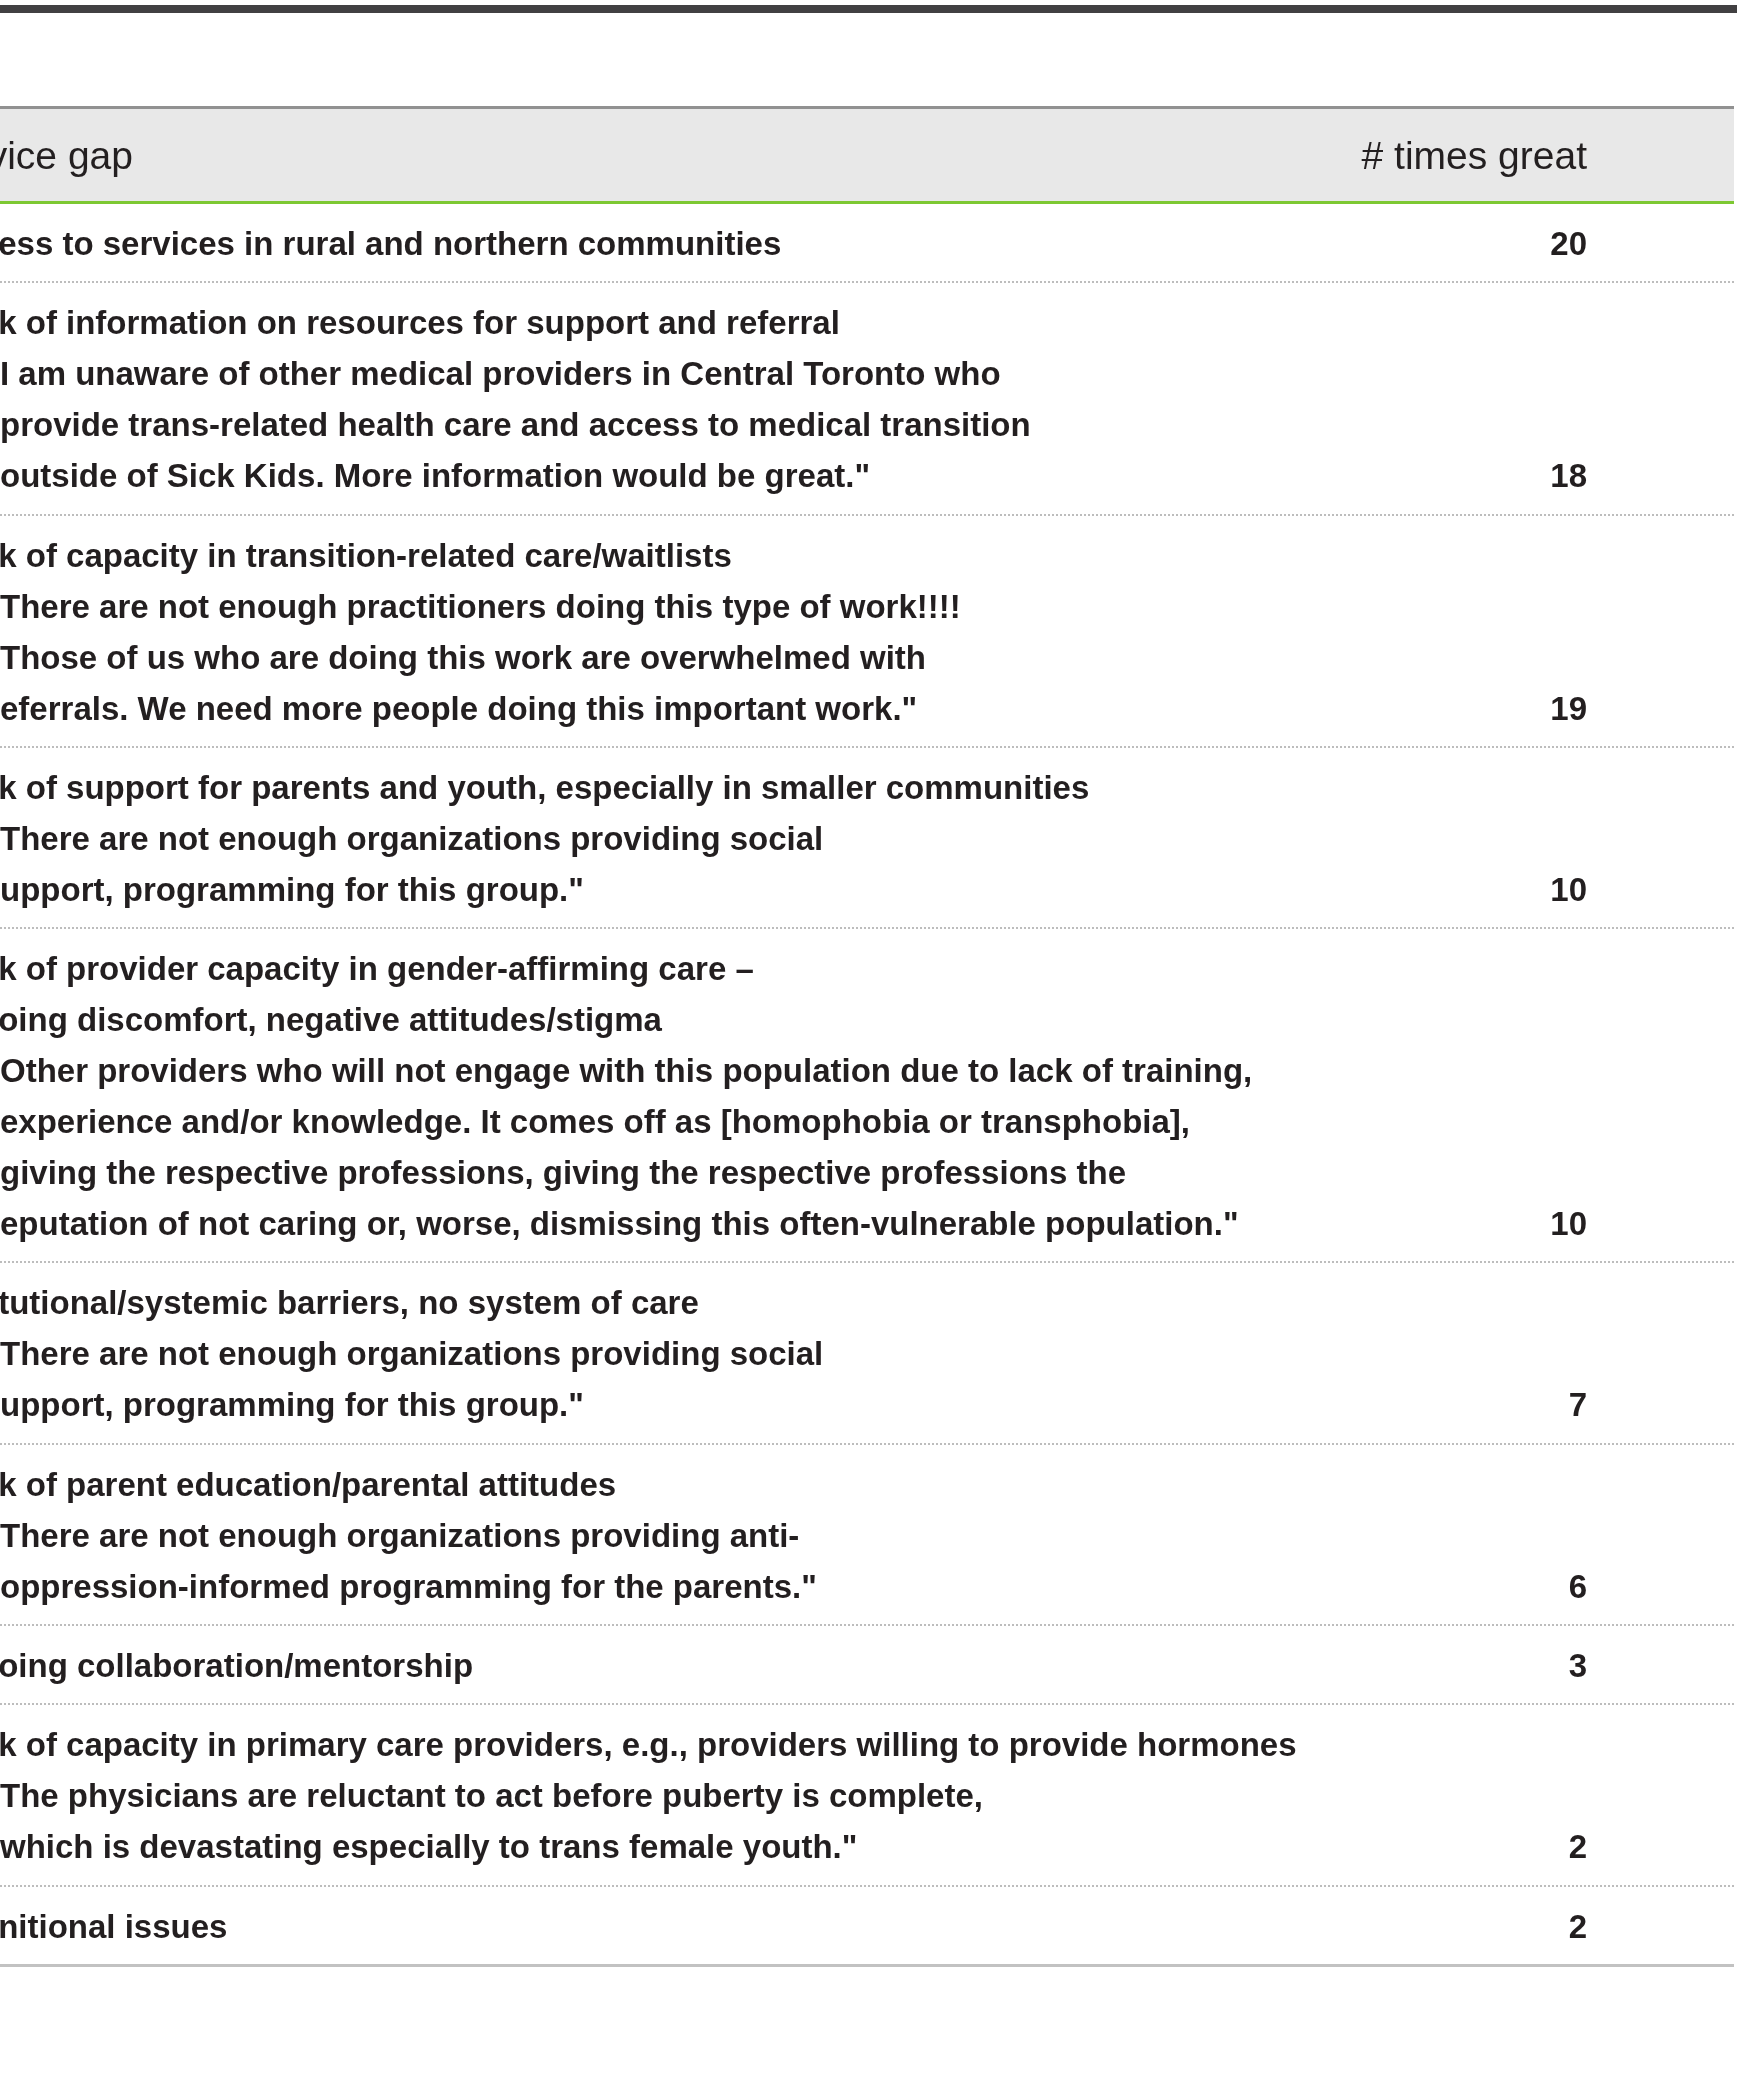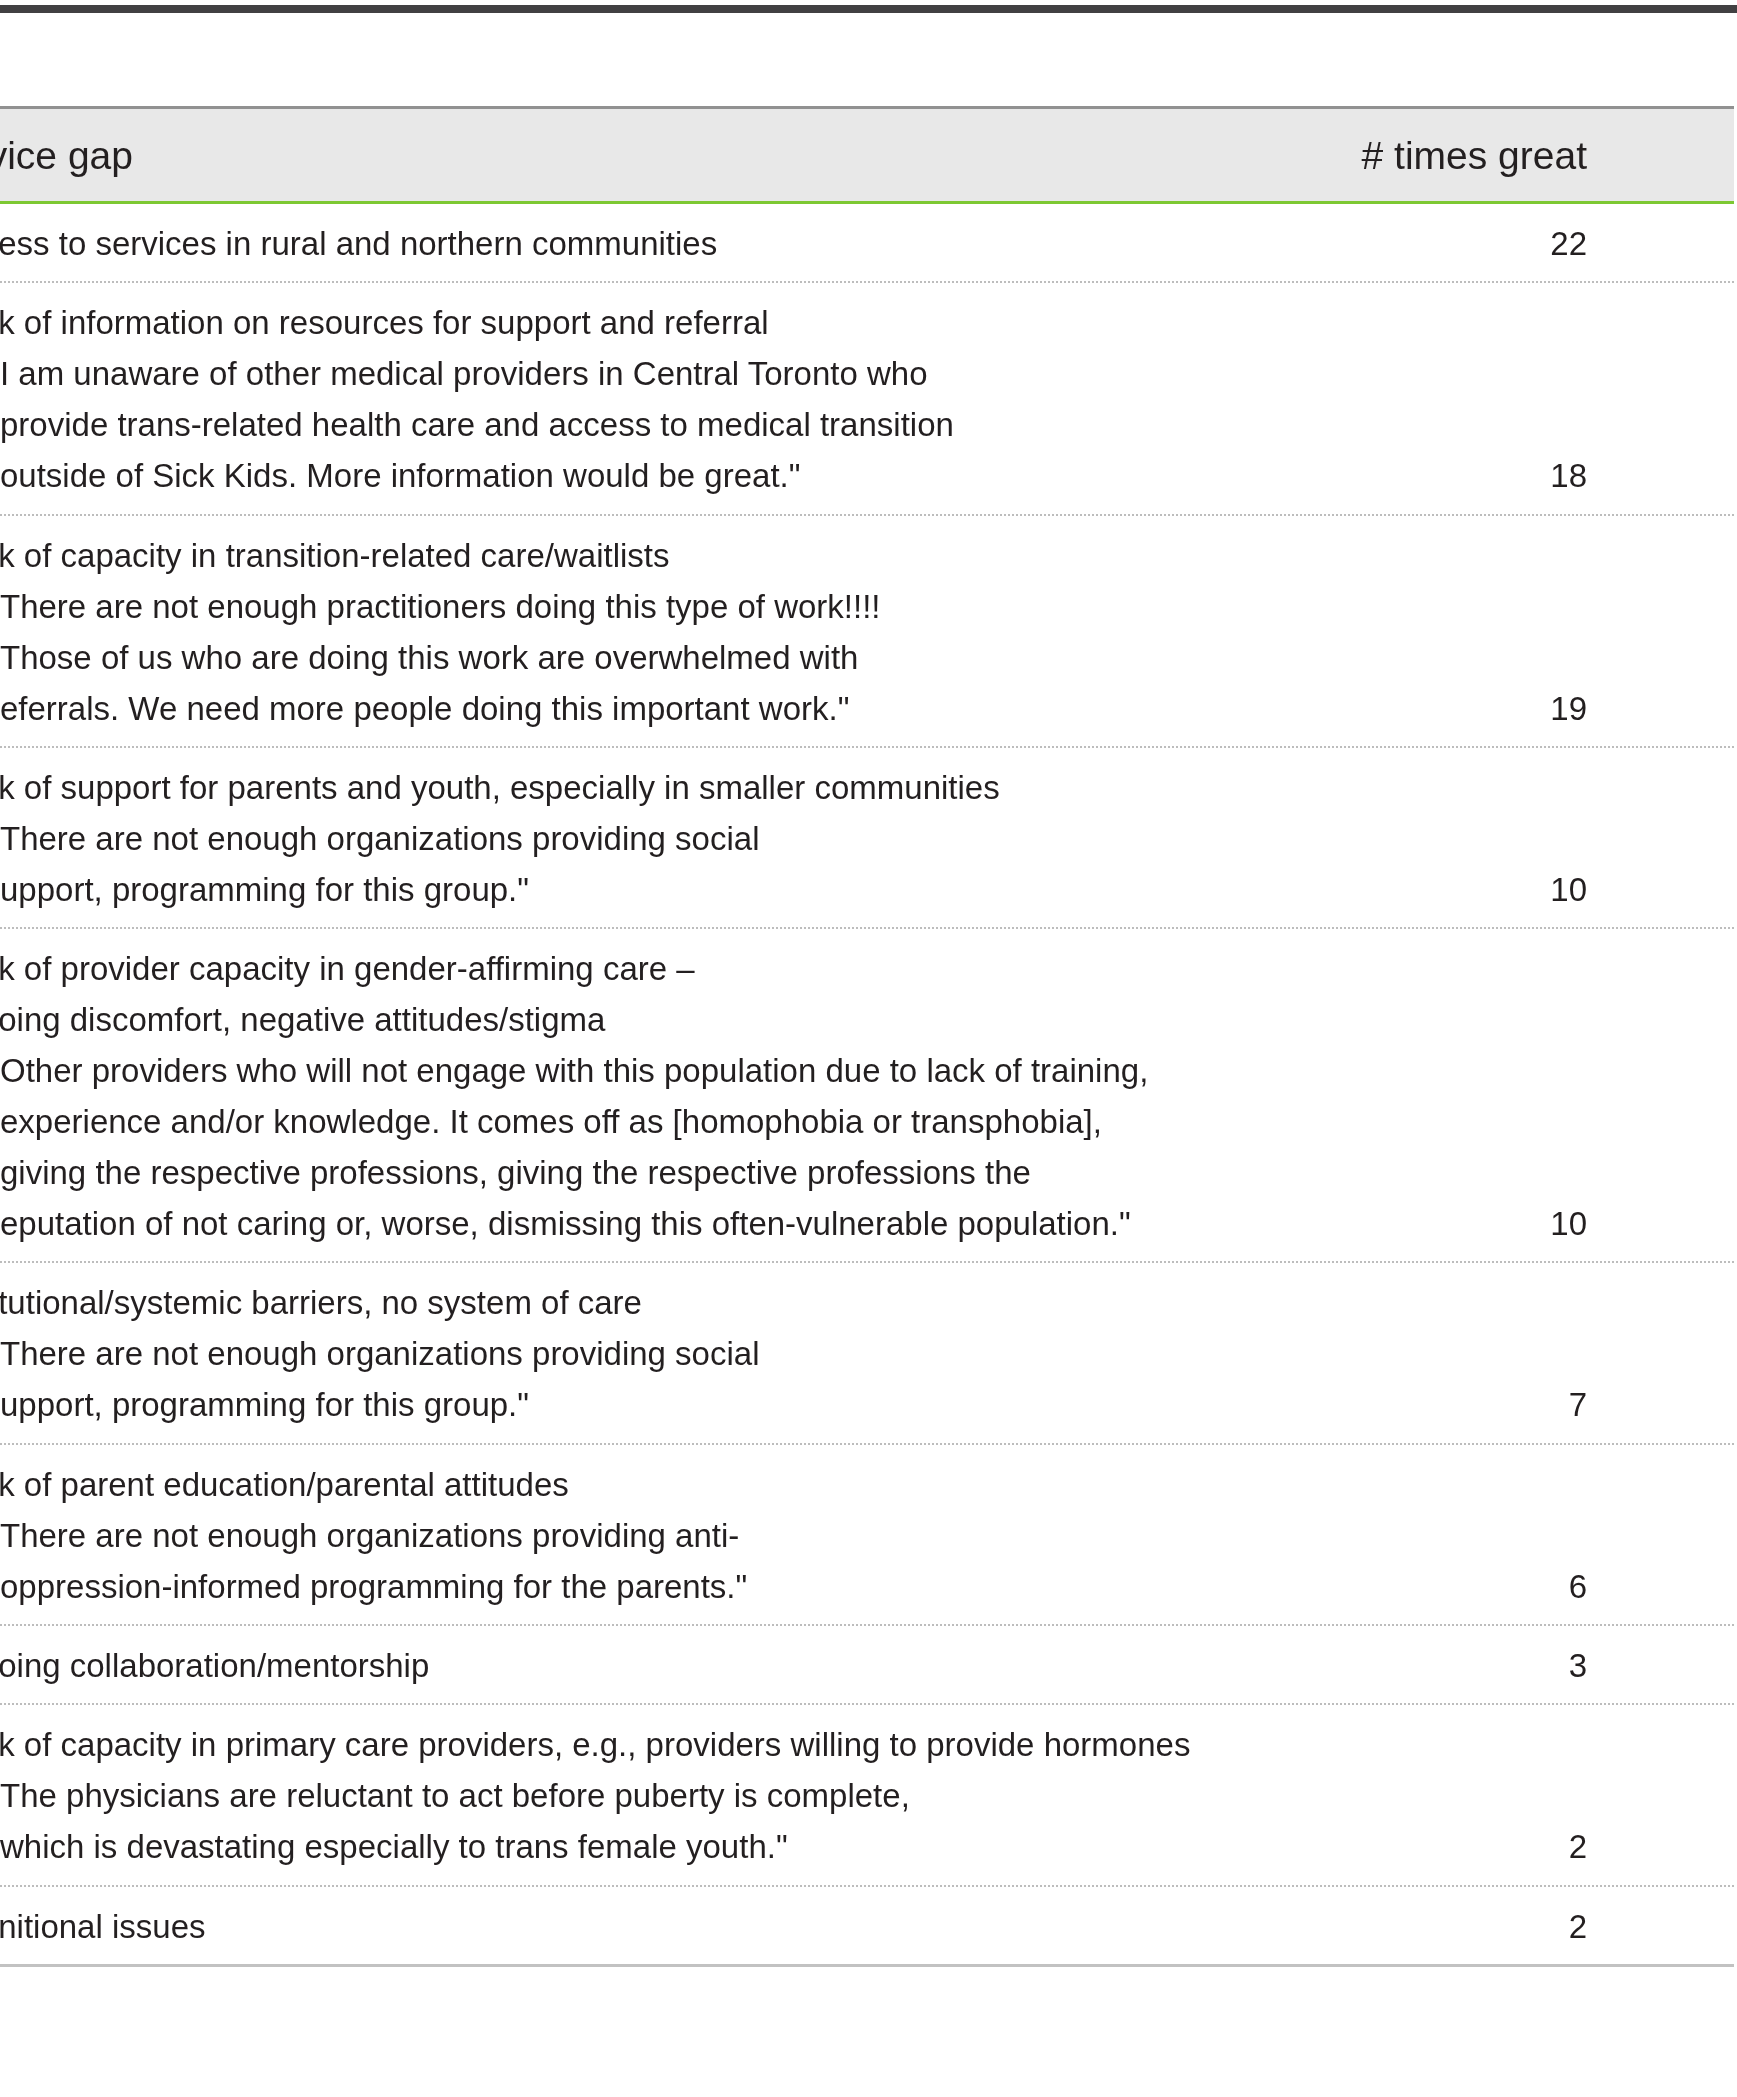--- a/index.html
+++ b/index.html
@@ -49,20 +49,21 @@
     right: 147px;
     top: 21px;
     font-size: 39px;
     line-height: 51px;
     white-space: nowrap;
   }
   .row {
     position: relative;
     border-bottom: 2.6px dotted #bdbdbd;
     padding: 14px 0 12.3px 0;
+    font-weight: bold;
   }
   .row.last {
     border-bottom: 3.5px solid #c2c2c2;
   }
   .row .gap-text {
     margin-left: -1.8px;
     font-size: 33px;
     line-height: 51px;
     white-space: nowrap;
   }
@@ -90,21 +91,21 @@
 <div class="table">
   <div class="thead">
     <span class="col-gap">vice gap</span>
     <span class="col-count"># times great</span>
   </div>
 
   <div class="row">
     <div class="gap-text">
       <span class="line">ess to services in rural and northern communities</span>
     </div>
-    <span class="count">22</span>
+    <span class="count">20</span>
   </div>
 
   <div class="row">
     <div class="gap-text">
       <span class="line">k of information on resources for support and referral</span>
       <span class="line quote">I am unaware of other medical providers in Central Toronto who</span>
       <span class="line quote">provide trans-related health care and access to medical transition</span>
       <span class="line quote">outside of Sick Kids. More information would be great."</span>
     </div>
     <span class="count">18</span>

